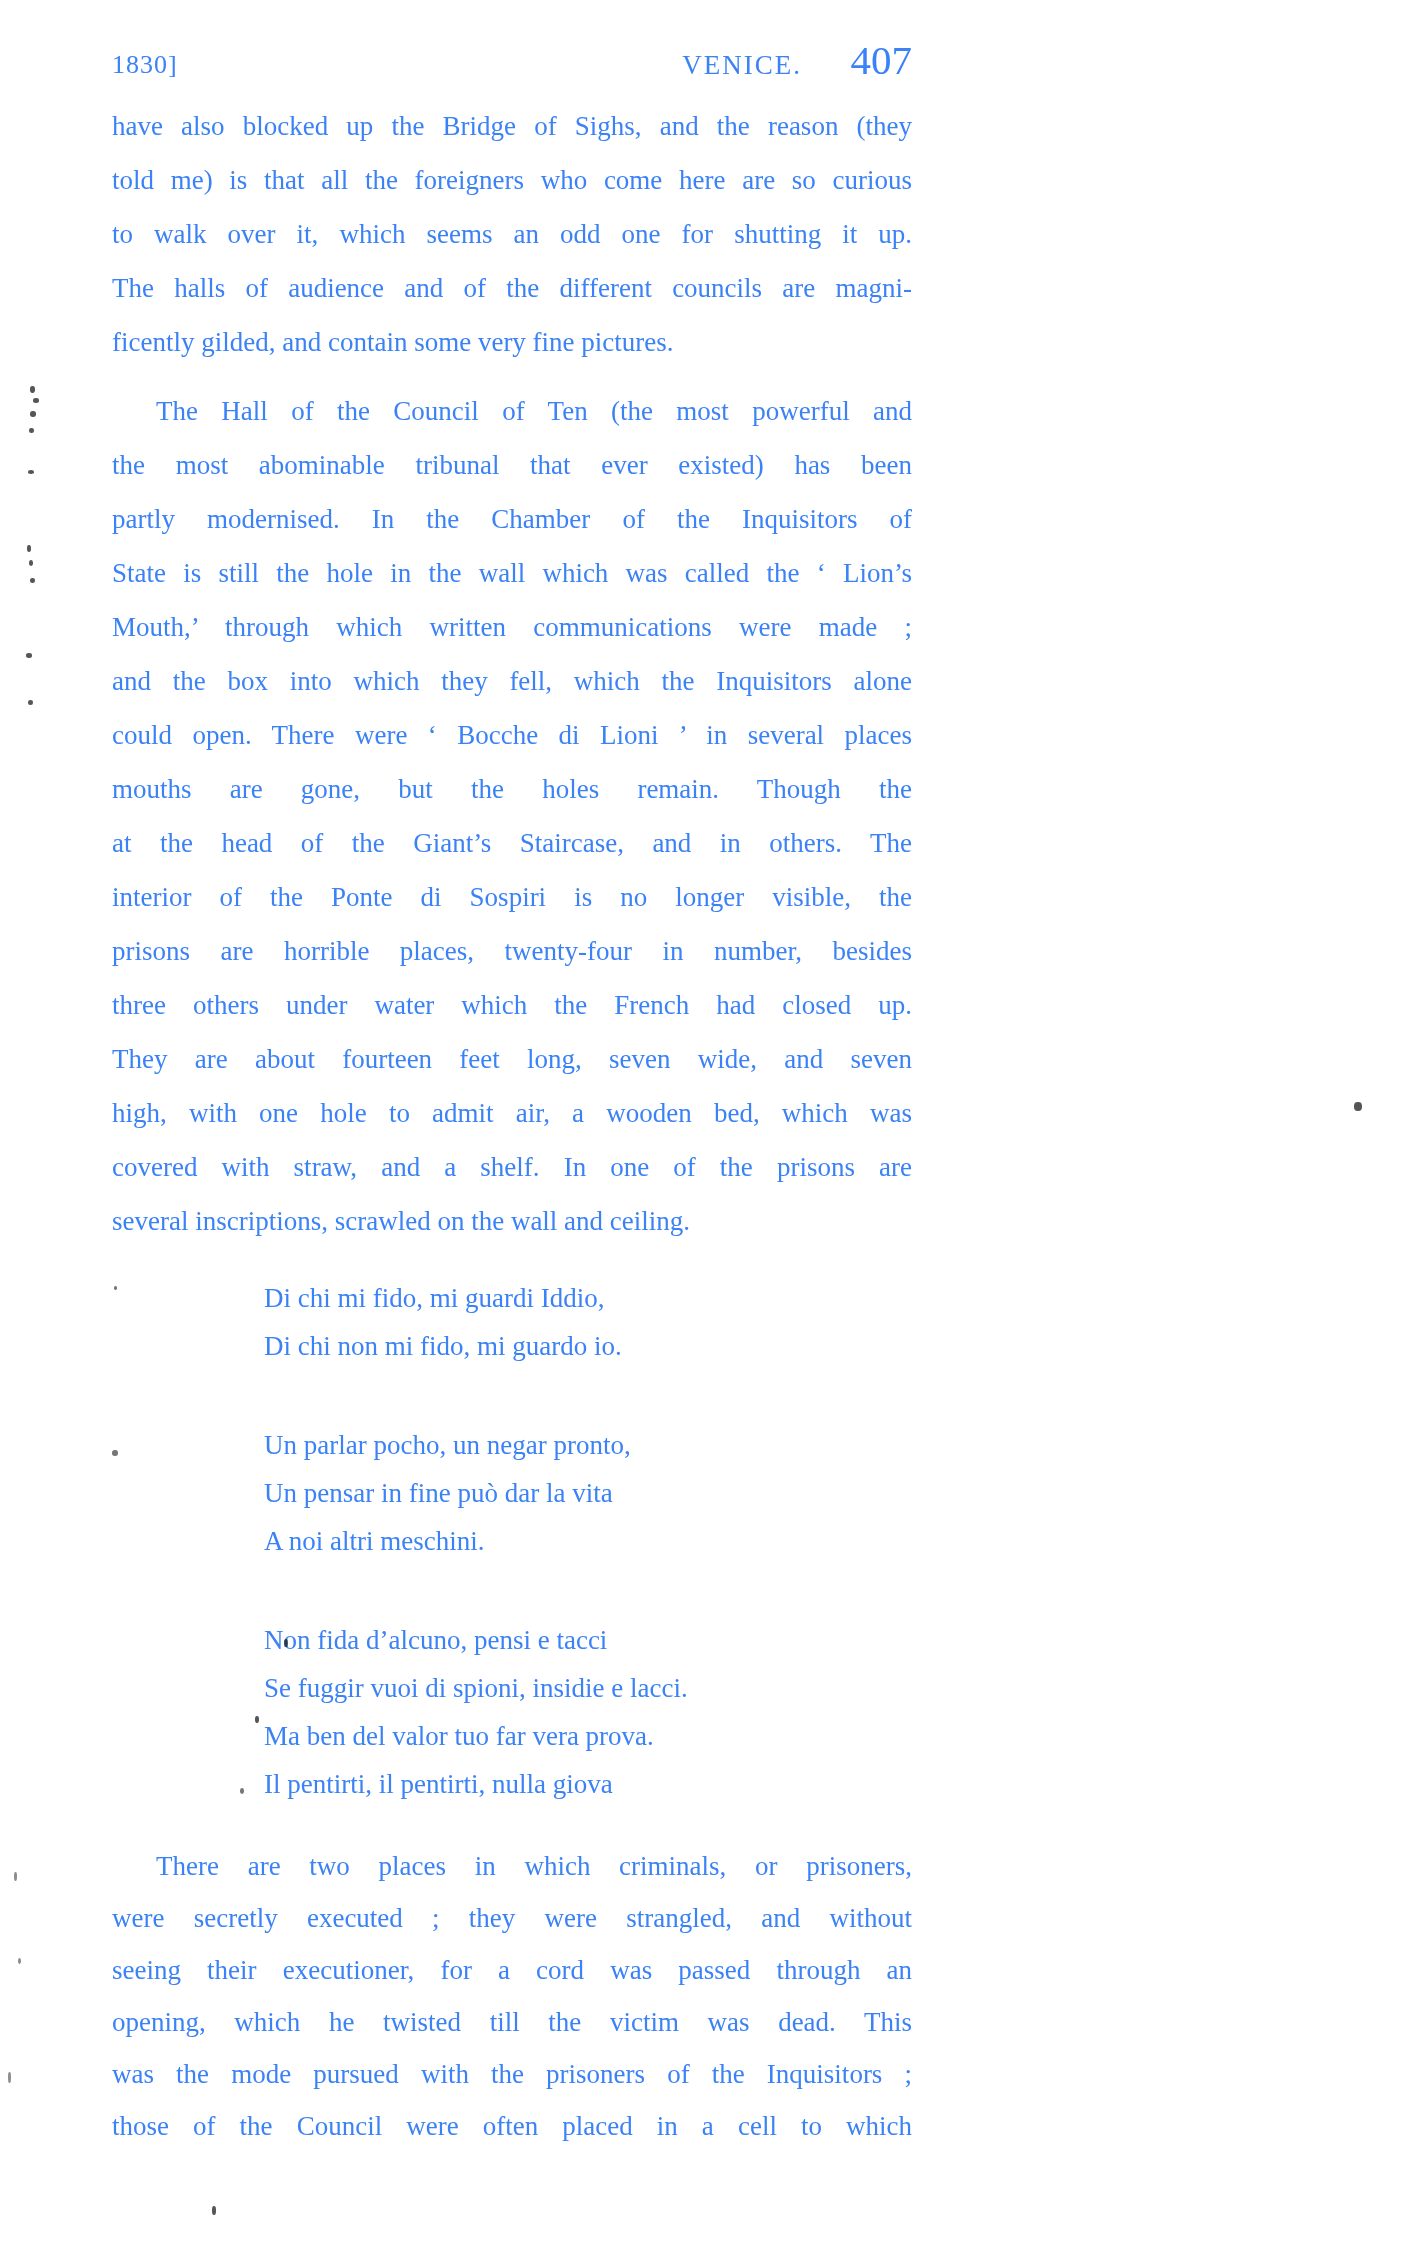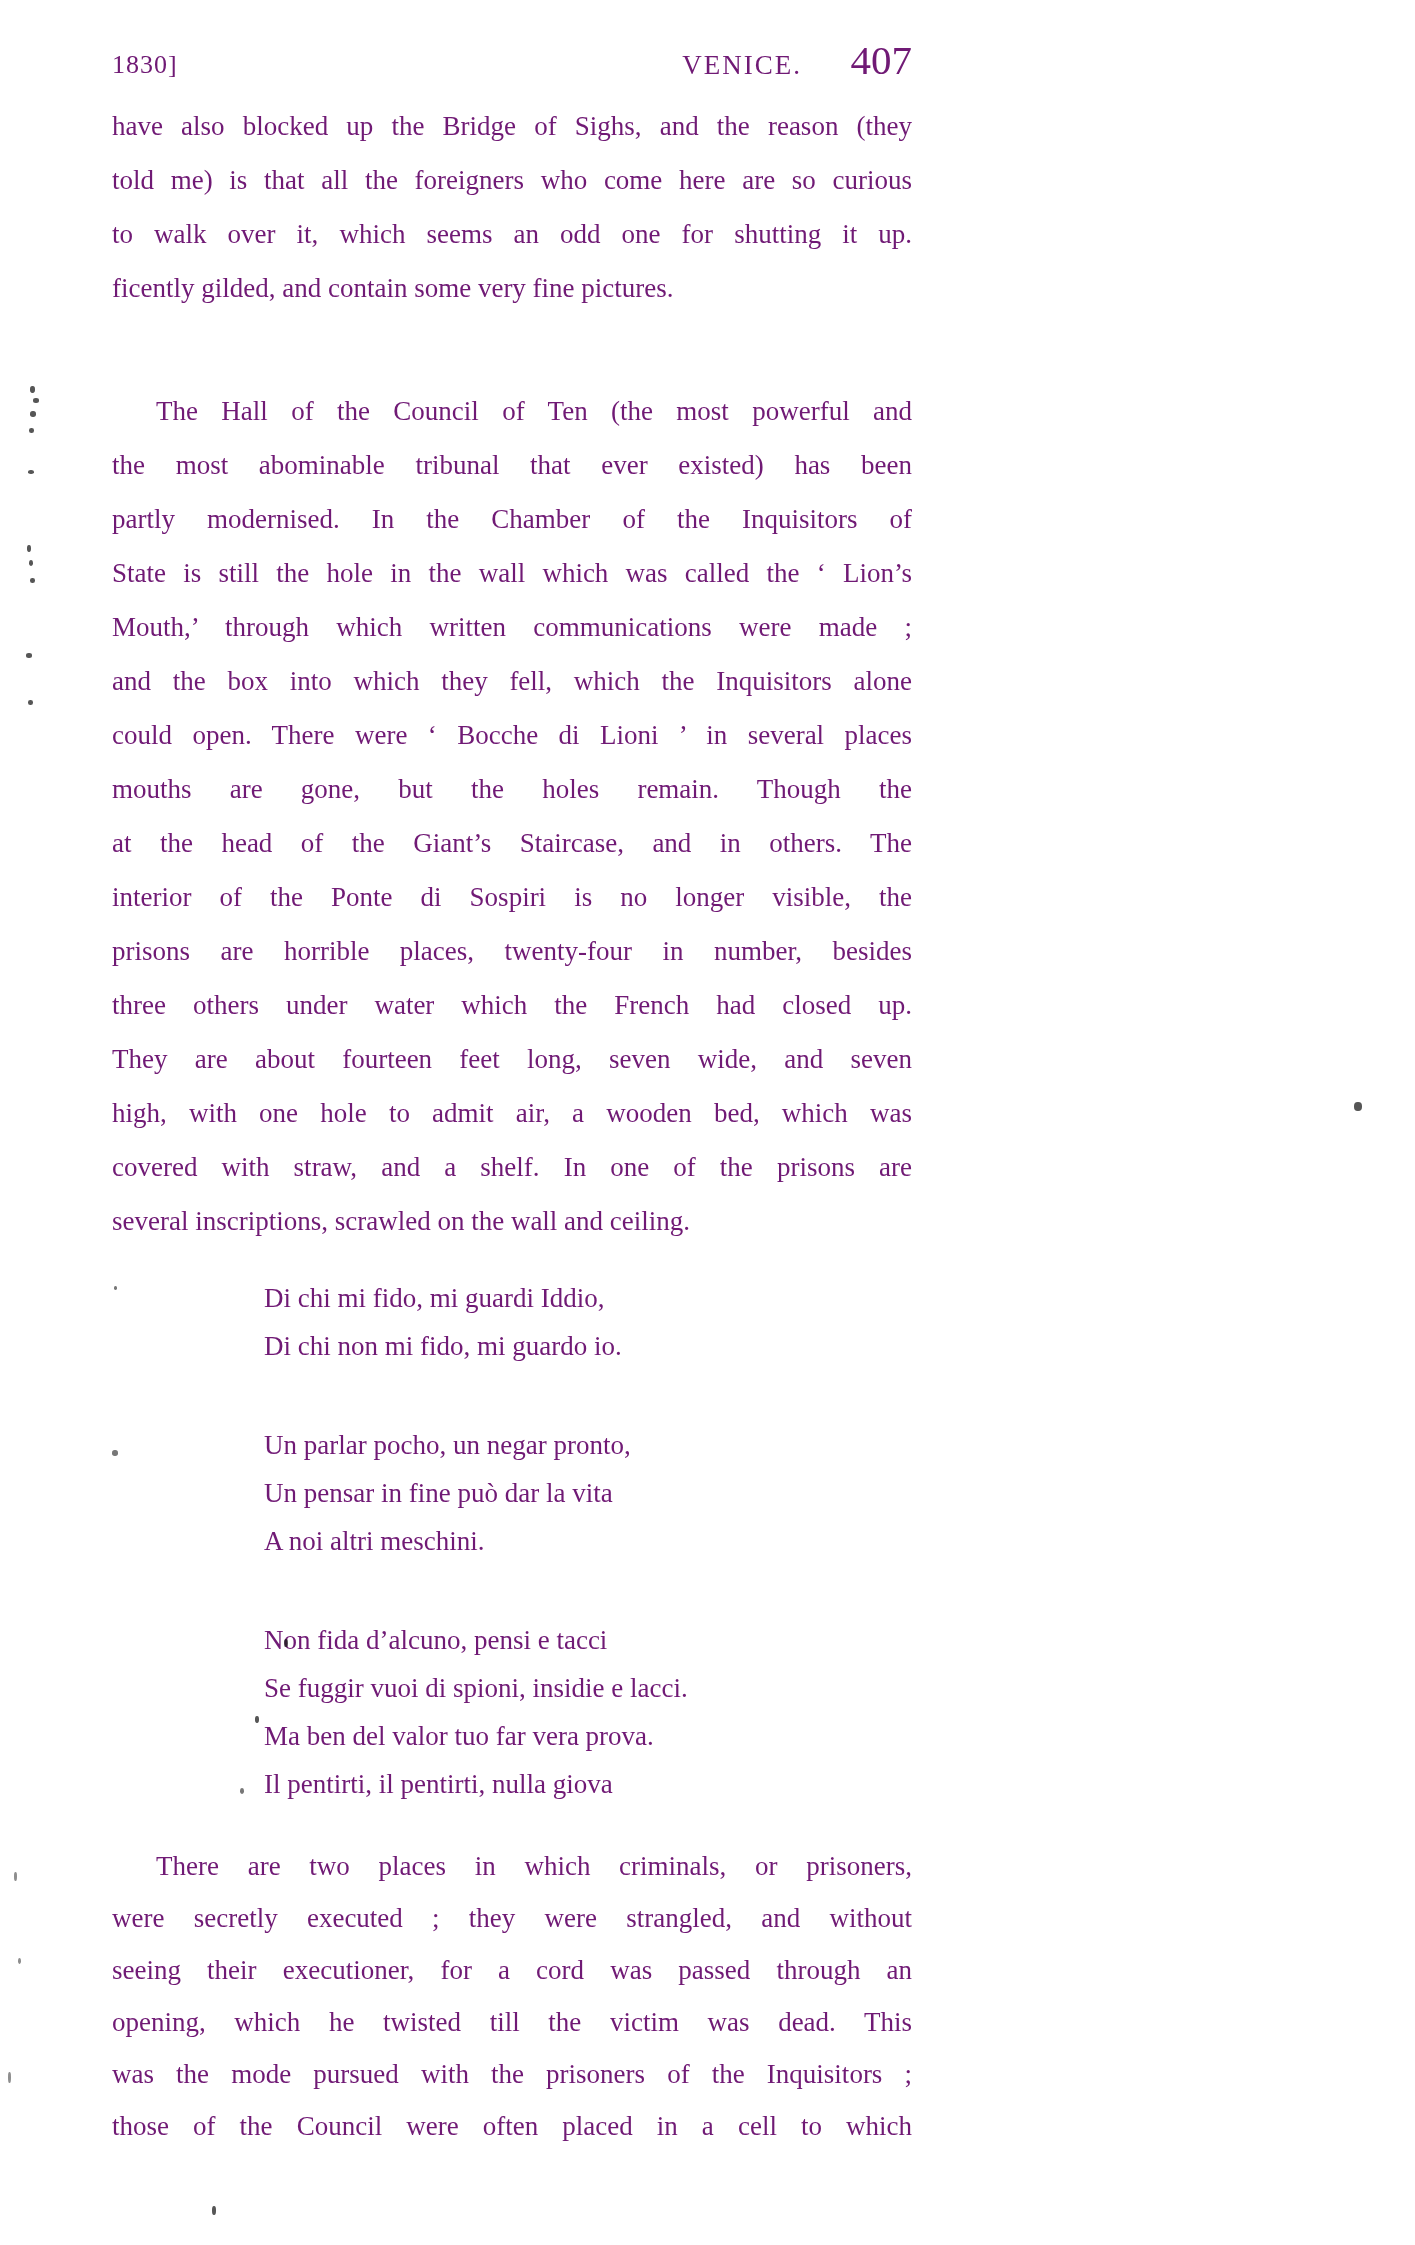--- a/index.html
+++ b/index.html
@@ -1,20 +1,20 @@
 <!DOCTYPE html>
 <html><head>
 <meta charset="utf-8">
 <style>
   html,body{margin:0;padding:0;background:#e8e8e8;}
   #page{
     position:relative;
     width:1415px;height:2245px;
     background:#ffffff;
-    color:#701a75;
+    color:#3b82f6;
     font-family:"Liberation Serif","DejaVu Serif",serif;
     overflow:hidden;
     margin:0 auto;
   }
   
   .hdr-year{
     position:absolute;left:112px;top:50px;
     font-size:26px;line-height:30px;letter-spacing:1px;
   }
   .hdr-title{
@@ -62,20 +62,21 @@
 <div id="page">
 
   <div class="hdr-year">1830]</div>
   <div class="hdr-title">VENICE.</div>
   <div class="hdr-page">407</div>
 
   <div class="block" style="top:99px;">
     <div class="line">have also blocked up the Bridge of Sighs, and the reason (they</div>
     <div class="line">told me) is that all the foreigners who come here are so curious</div>
     <div class="line">to walk over it, which seems an odd one for shutting it up.</div>
+    <div class="line">The halls of audience and of the different councils are magni-</div>
     <div class="line short">ficently gilded, and contain some very fine pictures.</div>
   </div>
 
   <div class="block" style="top:384px;">
     <div class="line ind">The Hall of the Council of Ten (the most powerful and</div>
     <div class="line">the most abominable tribunal that ever existed) has been</div>
     <div class="line">partly modernised. In the Chamber of the Inquisitors of</div>
     <div class="line">State is still the hole in the wall which was called the ‘ Lion’s</div>
     <div class="line">Mouth,’ through which written communications were made ;</div>
     <div class="line">and the box into which they fell, which the Inquisitors alone</div>

